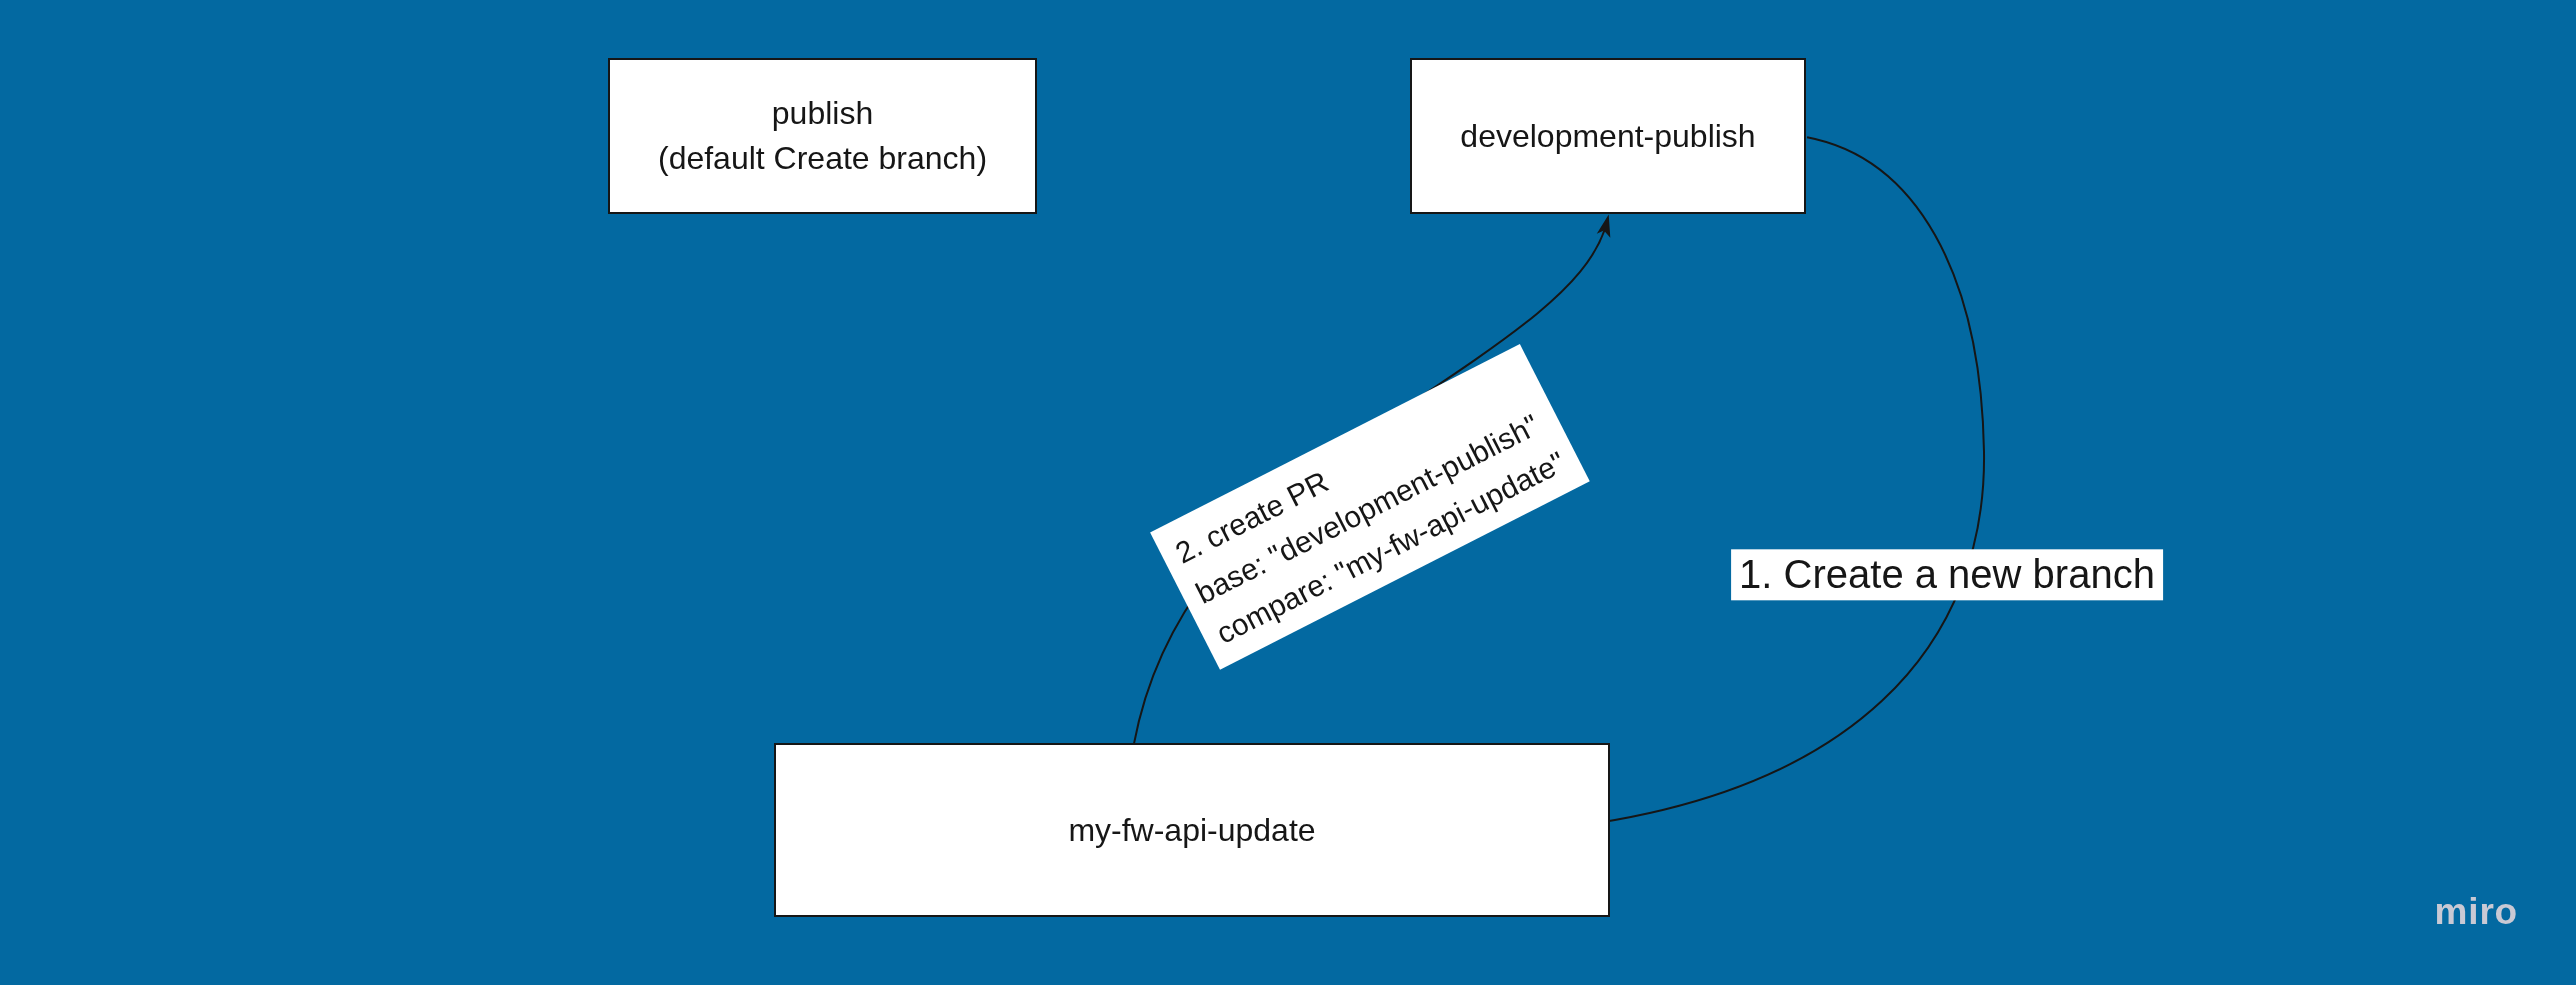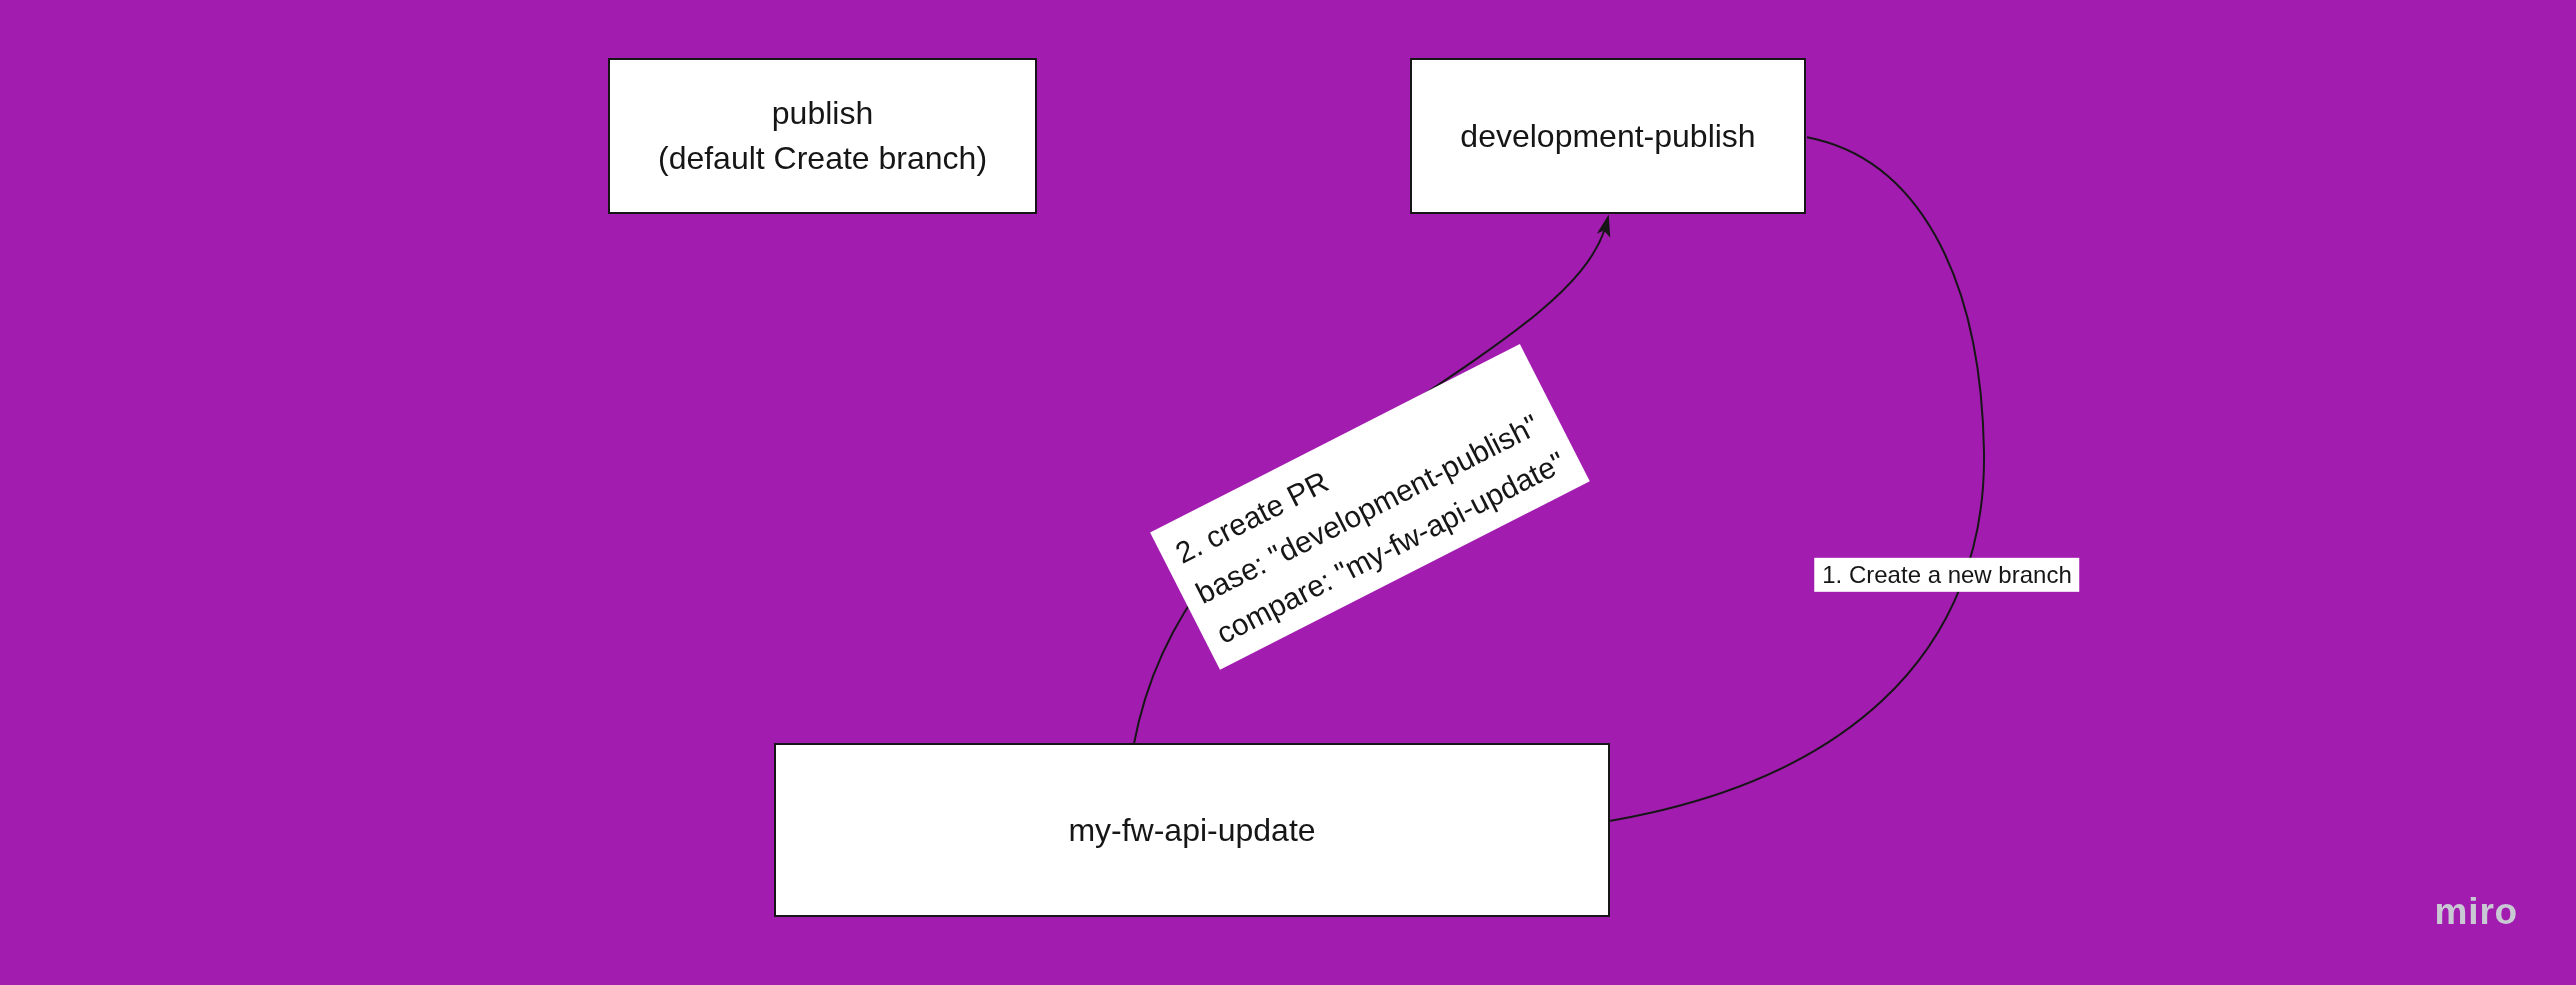--- a/index.html
+++ b/index.html
@@ -4,21 +4,21 @@
 <style>
   html, body {
     margin: 0;
     padding: 0;
     background: #ffffff;
   }
   #board {
     position: relative;
     width: 2576px;
     height: 986px;
-    background: #a21caf;
+    background: #0369a1;
     font-family: "Liberation Sans", "DejaVu Sans", sans-serif;
     color: #161616;
     overflow: hidden;
   }
   #connector-layer {
     position: absolute;
     left: 0;
     top: 0;
     width: 2576px;
     height: 986px;
@@ -37,21 +37,21 @@
     line-height: 1.4;
     color: #161616;
   }
   #box-publish            { left: 608px;  top: 58px;  width: 429px; height: 156px; }
   #box-development-publish{ left: 1410px; top: 58px;  width: 396px; height: 156px; }
   #box-my-fw-api-update   { left: 774px;  top: 743px; width: 836px; height: 174px; }
 
   .connector-label {
     position: absolute;
     background: #ffffff;
-    font-size: 24px;
+    font-size: 40px;
     color: #161616;
     white-space: nowrap;
   }
   #label-create-branch {
     left: 1947px;
     top: 575px;
     transform: translate(-50%, -50%);
     padding: 3.2px 8px;
   }
   #label-create-pr {

